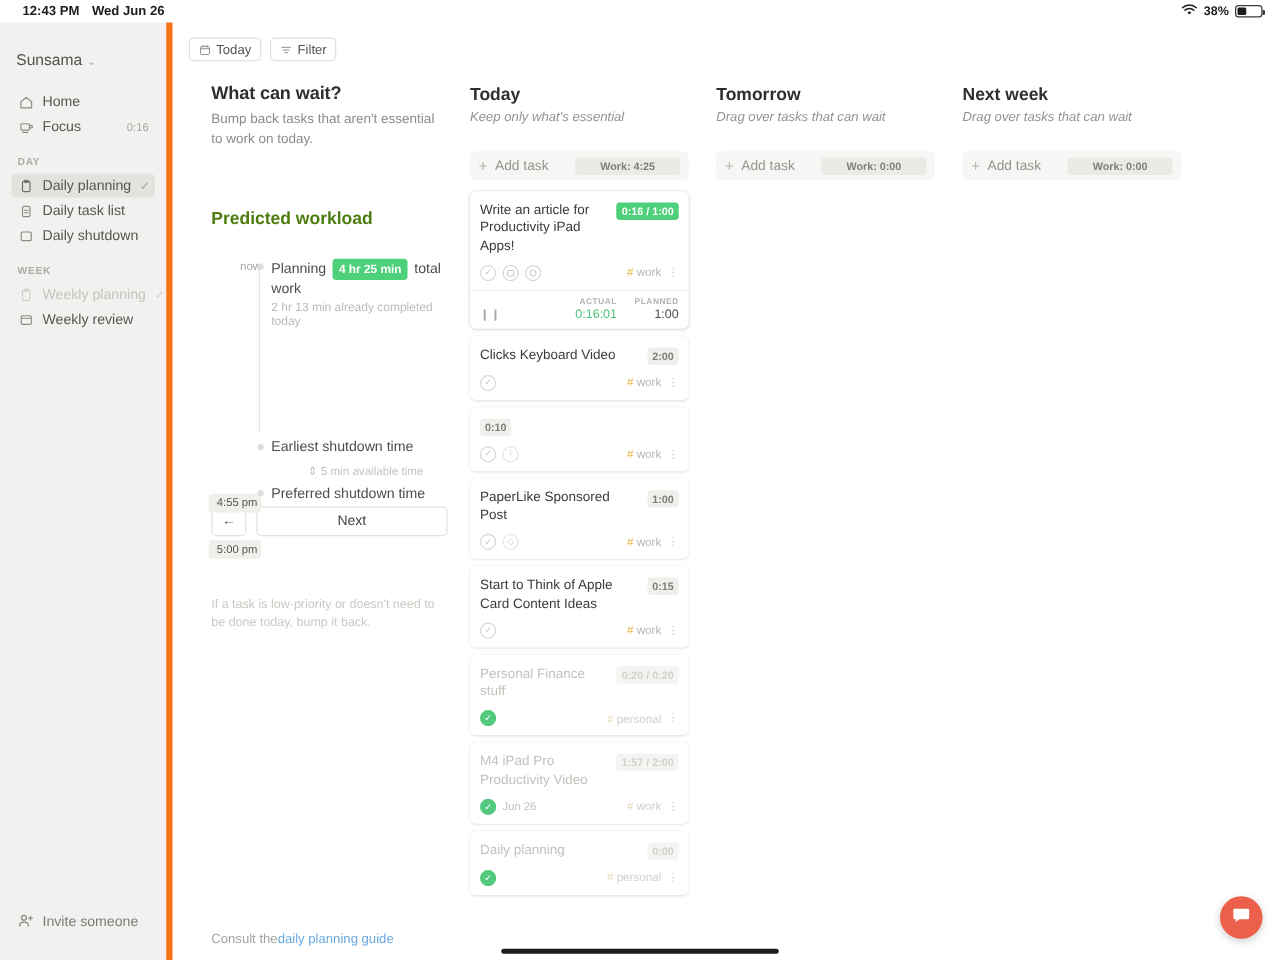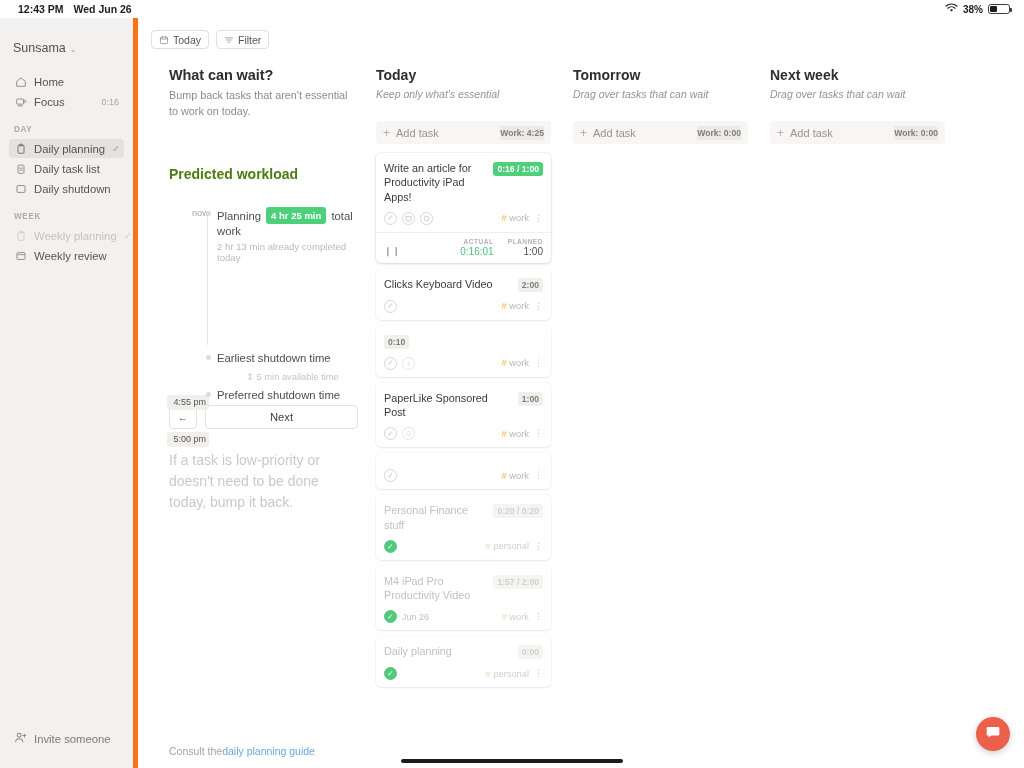--- a/index.html
+++ b/index.html
@@ -245,22 +245,22 @@
   }
   .btn-next {
     flex: 1; height: 24px;
     border: 1px solid #e4e2de;
     border-radius: 4px;
     background: #fff;
     display: flex; align-items: center; justify-content: center;
     color: #3e3d3a; font-size: 11.2px;
   }
   .wizard-hint {
-    margin-top: 21px;
-    font-size: 14px;
+    margin-top: 47px;
+    font-size: 10px;
     color: #cbc9c3;
     line-height: 1.5;
   }
 
   
   .col-tasks { width: 175px; flex: 0 0 175px; }
   .col-gap { width: 22px; flex: 0 0 22px; }
   .col-head .ctitle { font-size: 14px; font-weight: bold; color: #2f2e2b; }
   .col-head .csub {
     font-size: 10.5px; color: #95938d; font-style: italic; margin-top: 5px;
@@ -271,21 +271,21 @@
     background: #f7f6f4;
     border-radius: 4px;
     display: flex; align-items: center;
     padding: 0 7px;
     gap: 6px;
   }
   .add-task .plus { color: #b2b0aa; font-size: 12px; line-height: 1; }
   .add-task .lbl { font-size: 11px; color: #96948e; flex: 1; }
   .add-task .work {
     font-size: 8.6px; color: #7f7d77;
-    background: #eceae6; border-radius: 3px; padding: 2px 0;
+    background: #eceae6; border-radius: 3px; padding: 2px 20px;
     font-weight: 600;
   }
 
   .task-list { margin-top: 9px; display: flex; flex-direction: column; gap: 6px; }
   .task {
     background: #fff;
     border-radius: 5px;
     box-shadow: 0 1px 2px rgba(0,0,0,0.07), 0 0 0 1px rgba(0,0,0,0.025);
     padding: 8px 8px 7px 8px;
   }
@@ -653,20 +653,24 @@
                   </svg>
               </span>
               <span class="task-meta">
                 <span class="tag"><span class="hash">#</span> <span>work</span></span>
                 <span class="kebab">⋮</span>
               </span>
             </div>
           </div>
 
           <div class="task">
+            <div class="task-top">
+              <div class="task-title">Start to Think of Apple Card Content Ideas</div>
+              <span class="badge">0:15</span>
+            </div>
             <div class="task-bottom">
               <span class="circ">✓</span>
               <span class="task-meta">
                 <span class="tag"><span class="hash">#</span> <span>work</span></span>
                 <span class="kebab">⋮</span>
               </span>
             </div>
           </div>
 
           <div class="task done">

